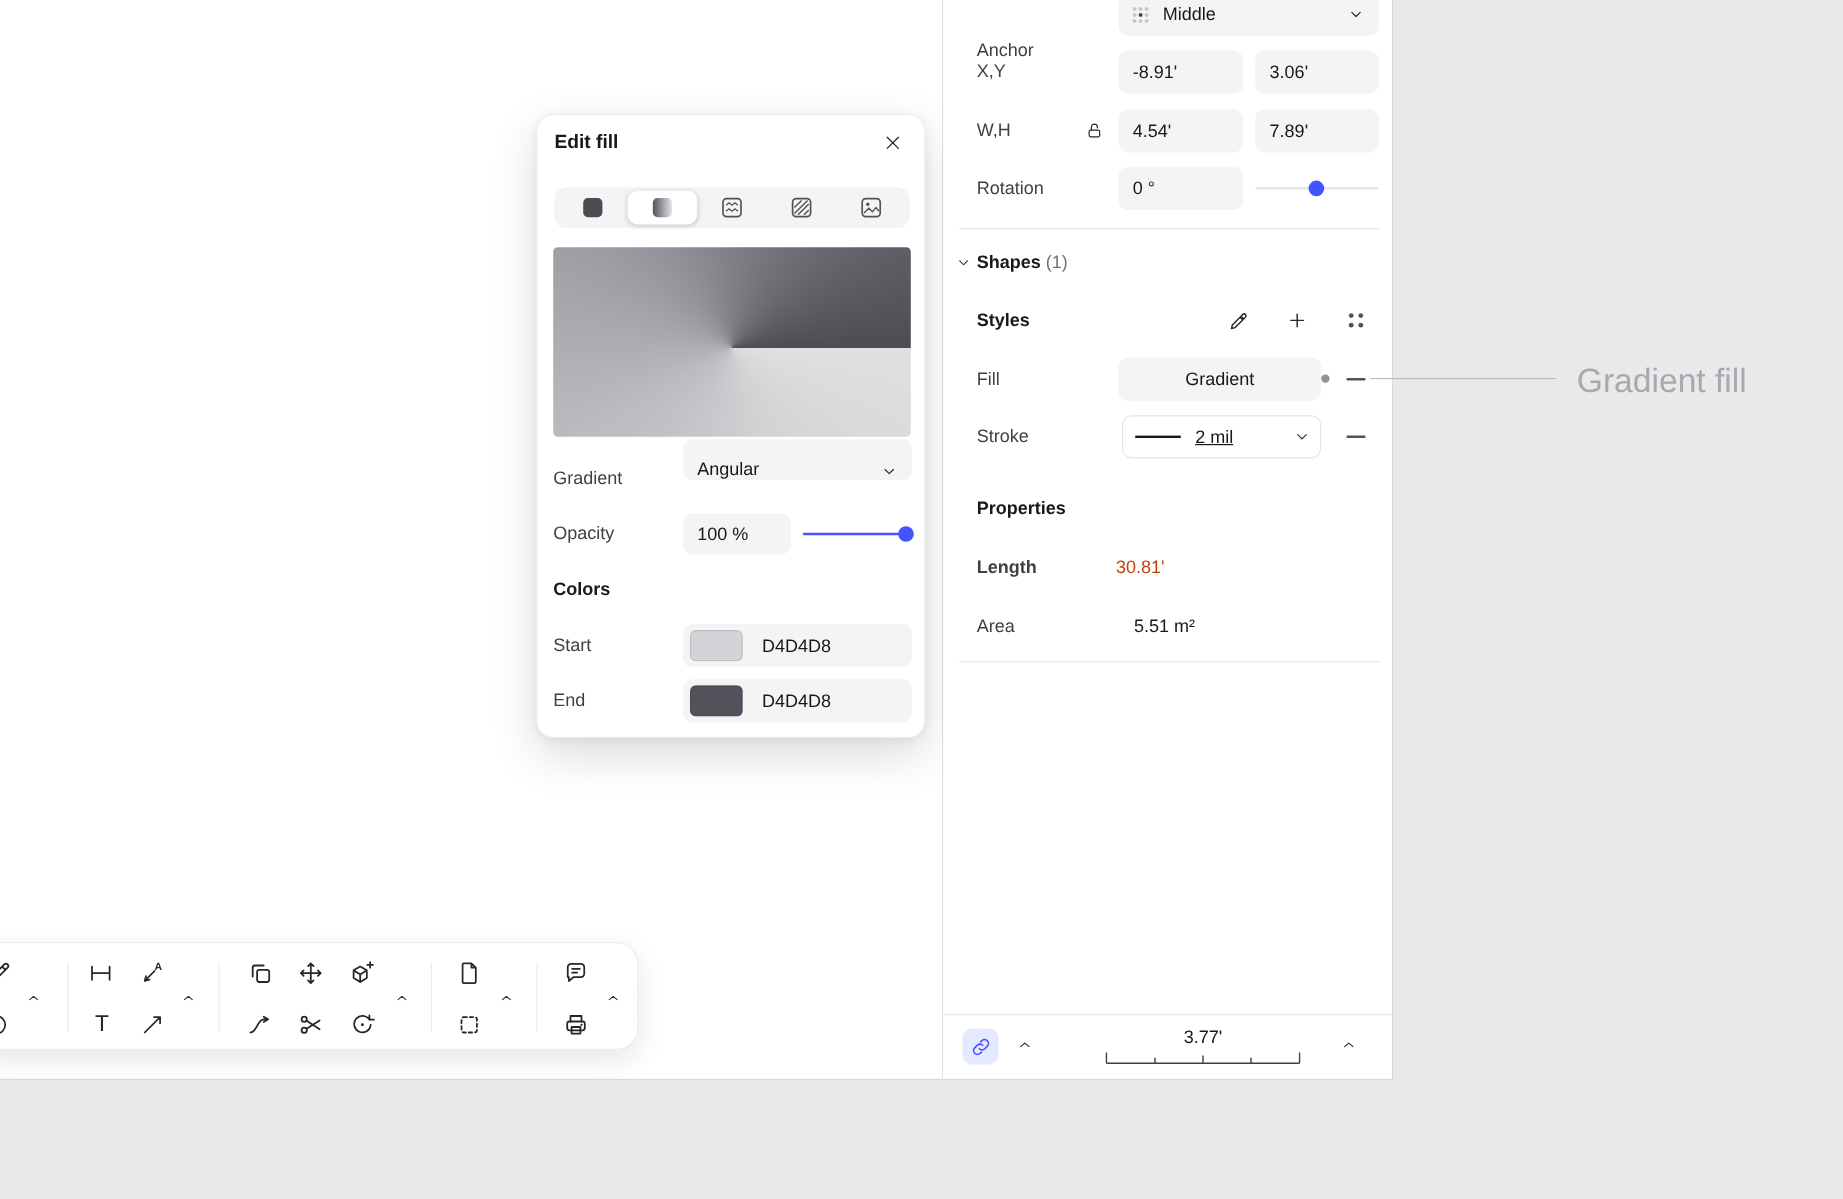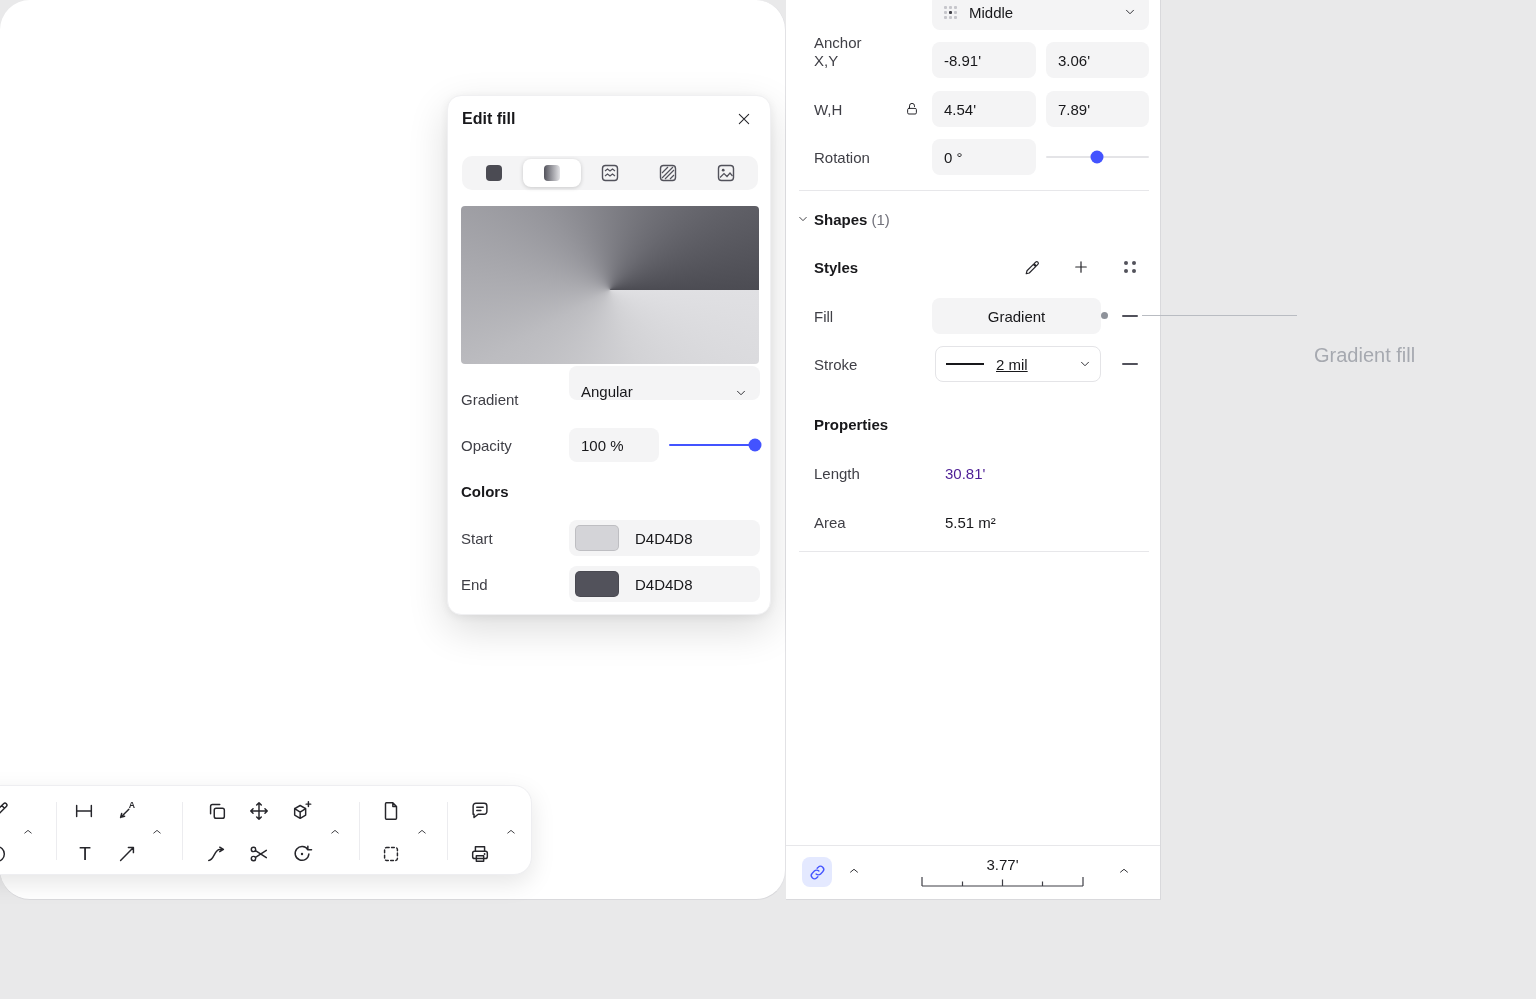--- a/index.html
+++ b/index.html
@@ -9,21 +9,21 @@
     background: #e9e9ea;
     font-family: "Liberation Sans", sans-serif;
     color: #18181b;
     overflow: hidden;
     font-size: 15px;
   }
   svg { display:block; }
   .stroke-ic { fill:none; stroke:#26262b; stroke-width:1.6; stroke-linecap:round; stroke-linejoin:round; }
 
   
-  .canvas-area { position:absolute; left:0; top:0; width:786px; height:900px; background:#fff; border-right:1px solid #e2e2e5; border-bottom:1px solid #d9d9dc;border-radius:30px; }
+  .canvas-area { position:absolute; left:0; top:0; width:786px; height:900px; background:#fff; border-right:1px solid #e2e2e5; border-bottom:1px solid #d9d9dc; }
   .inspector { position:absolute; left:786px; top:0; width:375px; height:900px; background:#fff; border-right:1px solid #d9d9dc; border-bottom:1px solid #d9d9dc; }
 
   
   .insp-label { position:absolute; left:28px; transform:translateY(-50%); color:#3f3f46; }
   .insp-heading { position:absolute; left:28px; transform:translateY(-50%); font-weight:bold; color:#18181b; }
   .field { position:absolute; background:#f4f4f5; border-radius:8px; height:36px; display:flex; align-items:center; padding:0 12px; color:#18181b; }
   .divider { position:absolute; left:13px; right:11px; height:1px; background:#e7e7ea; }
   .minus-btn { position:absolute; width:16px; height:2px; background:#52525b; border-radius:1px; transform:translate(-50%,-50%); cursor:pointer; }
   .chev { position:absolute; transform:translate(-50%,-50%); }
   .dot9 { display:grid; grid-template-columns:repeat(3,3px); grid-template-rows:repeat(3,3px); gap:2px; }
@@ -53,21 +53,21 @@
   .chip { width:16px; height:16px; border-radius:4px; }
   .preview { position:absolute; left:13px; top:110px; width:298px; height:158px; border-radius:4px;
     background: conic-gradient(from 90deg at 50% 53%, #e0e0e3 0deg, #d2d2d5 70deg, #bcbcc0 150deg, #95959b 230deg, #6a6a71 310deg, #4c4c53 360deg); }
   .dlg-label { position:absolute; left:13px; transform:translateY(-50%); color:#3f3f46; }
   .dlg-field { position:absolute; background:#f4f4f5; border-radius:8px; display:flex; align-items:center; padding:0 12px; }
   .swatch { width:44px; height:26px; border-radius:5px; border:1px solid rgba(0,0,0,.10); margin-right:16px; }
 
   
   .anno-dot { position:absolute; left:1101px; top:312px; width:7px; height:7px; border-radius:50%; background:#8e929a; }
   .anno-line { position:absolute; left:1142px; top:315px; width:155px; height:1px; background:#b9bcc2; }
-  .anno-label { position:absolute; left:1314px; top:302px; font-size:20px; color:#a6a9b0;margin-top:42px; }
+  .anno-label { position:absolute; left:1314px; top:302px; font-size:28px; color:#a6a9b0; }
 
   
   .status-pill { position:absolute; left:235px; top:719px; width:295px; height:49px; background:#fff; border:1px solid #f0f0f2; border-radius:14px; box-shadow:0 8px 24px rgba(0,0,0,.10); display:flex; align-items:center; }
   .edit-btn { margin-left:auto; margin-right:6px; width:90px; height:37px; background:#e9edff; color:#4353ff; border:none; border-radius:10px; font-size:15px; font-weight:bold; font-family:inherit; cursor:pointer; }
 
   
   .toolbar { position:absolute; left:-26px; top:785px; width:558px; height:90px; background:#fff; border:1px solid #eeeef1; border-radius:18px; box-shadow:0 8px 24px rgba(0,0,0,.10); }
   .tbi { position:absolute; width:26px; height:26px; display:flex; align-items:center; justify-content:center; transform:translate(-50%,-50%); cursor:pointer; }
   .tb-div { position:absolute; top:16px; width:1px; height:58px; background:#ececef; }
   .tb-chev { position:absolute; transform:translate(-50%,-50%); cursor:pointer; }
@@ -365,22 +365,22 @@
     <span class="stroke-sample"></span>
     <span style="margin-left:12px;text-decoration:underline;">2 mil</span>
     <svg style="margin-left:auto; margin-right:8px;" width="14" height="14" viewBox="0 0 24 24">
         <path class="stroke-ic" stroke="#52525b" d="M6 9l6 6 6-6"></path>
       </svg>
   </div>
   <div class="minus-btn" style="left:344px; top:364px;"></div>
 
   <div class="insp-heading" style="top:424px;">Properties</div>
 
-  <div class="insp-label" style="top:473px;">Length</div>
-  <div class="insp-label" style="left:159px; top:473px; color:#4c1d95;">30.81'</div>
+  <div class="insp-label" style="top:473px;font-weight:bold;">Length</div>
+  <div class="insp-label" style="left:144px; top:473px; color:#c2410c;">30.81'</div>
 
   <div class="insp-label" style="top:522px;">Area</div>
   <div class="insp-label" style="left:159px; top:522px; color:#18181b;">5.51 m²</div>
 
   <div class="divider" style="top:551px;"></div>
 
   <div class="footer-divider"></div>
   <div class="link-btn">
     <svg width="17" height="17" viewBox="0 0 24 24">
       <path fill="none" stroke="#4353ff" stroke-width="1.9" stroke-linecap="round" stroke-linejoin="round" d="M10 14a4.5 4.5 0 0 0 6.4 0l3-3a4.5 4.5 0 0 0-6.4-6.4L11.5 6M14 10a4.5 4.5 0 0 0-6.4 0l-3 3a4.5 4.5 0 0 0 6.4 6.4l1.5-1.4"></path>

